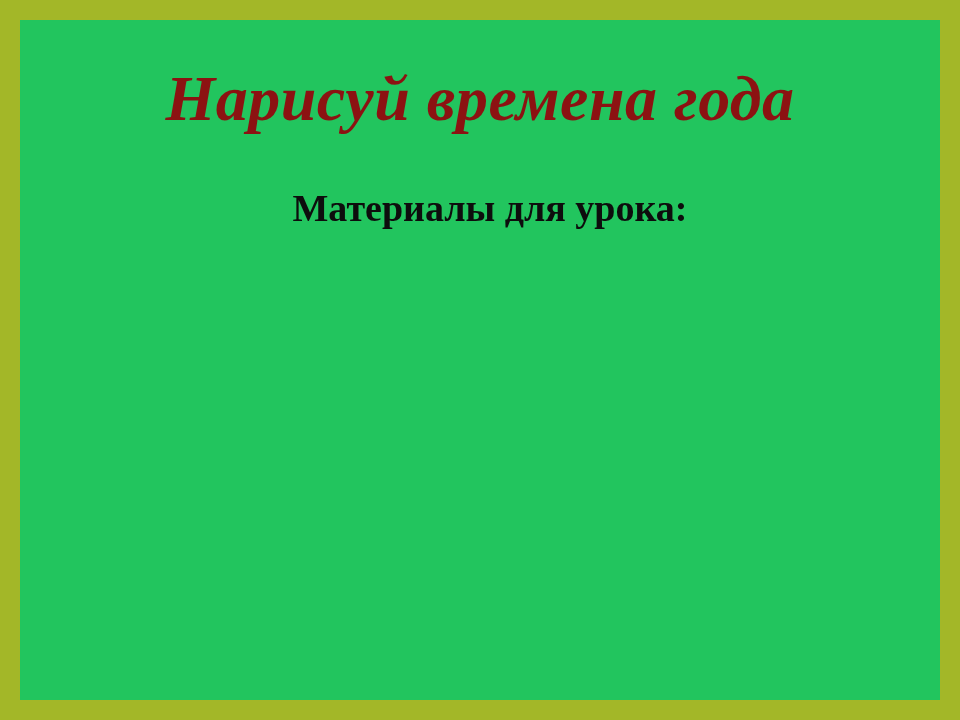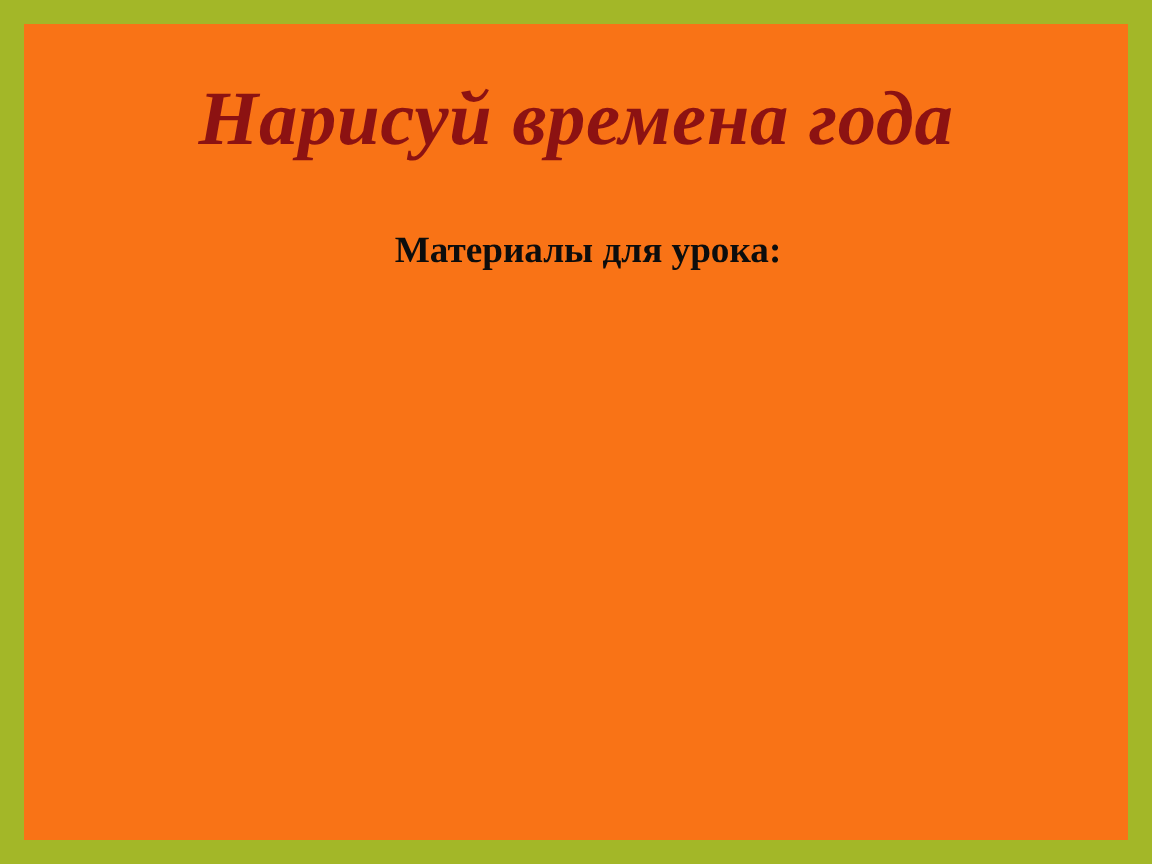--- a/index.html
+++ b/index.html
@@ -29,21 +29,21 @@
   .frame-left   { left: 0;   top: 0;    width: 20px;  height: 720px; }
   .frame-right  { right: 0;  top: 0;    width: 20px;  height: 720px; }
 
   
   .content {
     position: absolute;
     left: 20px;
     top: 20px;
     width: 920px;
     height: 680px;
-    background: #f97316;
+    background: #22c55e;
   }
 
   .slide-title {
     position: absolute;
     left: 0;
     top: 40px;
     width: 920px;
     text-align: center;
     color: #8c1212;
     font-family: "Liberation Serif", "DejaVu Serif", serif;
@@ -57,21 +57,21 @@
 
   .materials-heading {
     position: absolute;
     left: 0;
     top: 168px;
     width: 940px;
     text-align: center;
     color: #0d0d0d;
     font-family: "Liberation Serif", "DejaVu Serif", serif;
     font-weight: bold;
-    font-size: 31px;
+    font-size: 38px;
     line-height: 40px;
     white-space: nowrap;
   }
 
   .materials-list {
     position: absolute;
     left: 98px;
     top: 248px;
     width: 700px;
     margin: 0;

